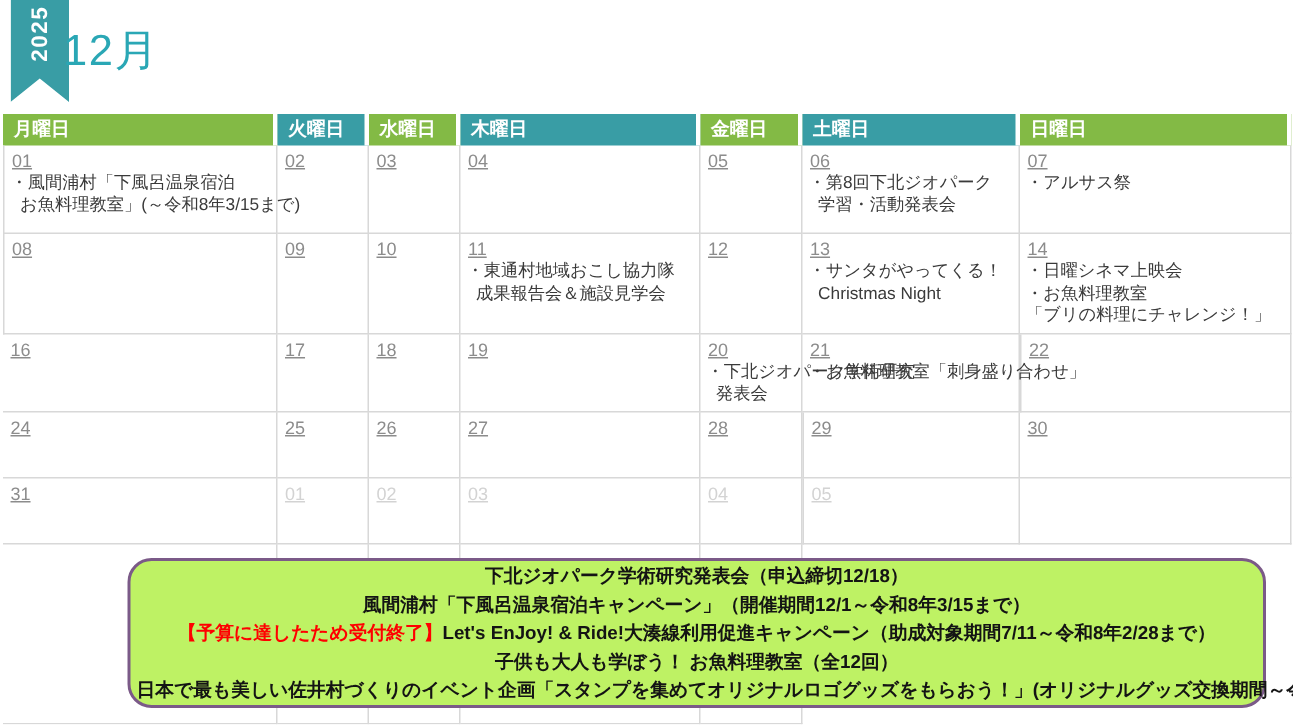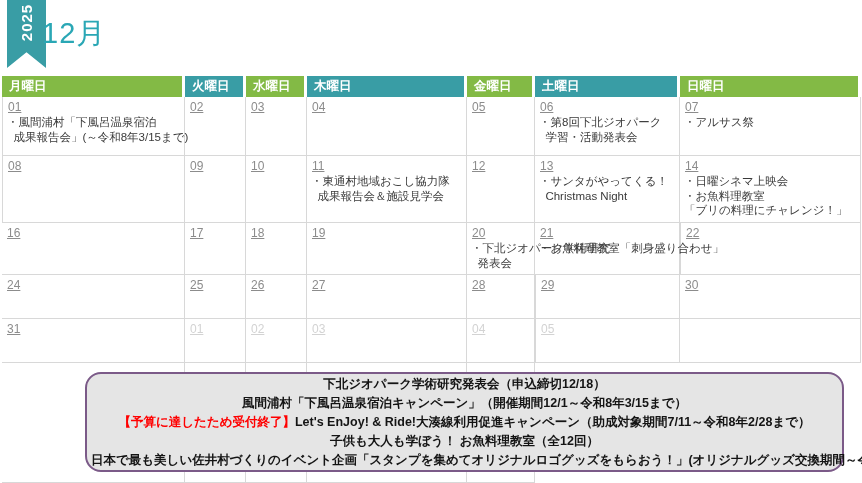--- a/index.html
+++ b/index.html
@@ -60,21 +60,21 @@
     margin:3px 0 1px 5px;font-size:12px;color:var(--date);line-height:14px;text-decoration:underline;
   }
   .day-num.other{color:var(--date-other);}
   .day-events{
     position:relative;z-index:2;margin-left:4px;
     font-size:11.5px;color:var(--event);line-height:14.5px;white-space:pre;
   }
   
   .notice-box{
     position:absolute;left:85px;top:372px;width:759px;height:100px;
-    background:#e5e5e5;border:2px solid var(--box-border);border-radius:16px;
+    background:#bef264;border:2px solid var(--box-border);border-radius:16px;
     z-index:5;display:flex;flex-direction:column;justify-content:center;
     padding:2px 4px;box-sizing:border-box;
   }
   .notice-line{
     text-align:center;font-size:12.5px;font-weight:bold;color:var(--notice);
     line-height:19px;white-space:nowrap;
   }
   .notice-line .red{color:var(--red);}
 </style>
 </head>
@@ -92,21 +92,21 @@
       <div class="wd green">月曜日</div>
       <div class="wd teal">火曜日</div>
       <div class="wd green">水曜日</div>
       <div class="wd teal">木曜日</div>
       <div class="wd green">金曜日</div>
       <div class="wd teal">土曜日</div>
       <div class="wd green">日曜日</div>
       <div class="cell first">
         <div class="day-num">01</div>
         <div class="day-events">・風間浦村「下風呂温泉宿泊</div>
-        <div class="day-events">  成果報告会」(～令和8年3/15まで)</div>
+        <div class="day-events">  お魚料理教室」(～令和8年3/15まで)</div>
       </div>
       <div class="cell">
         <div class="day-num">02</div>
       </div>
       <div class="cell">
         <div class="day-num">03</div>
       </div>
       <div class="cell">
         <div class="day-num">04</div>
       </div>

